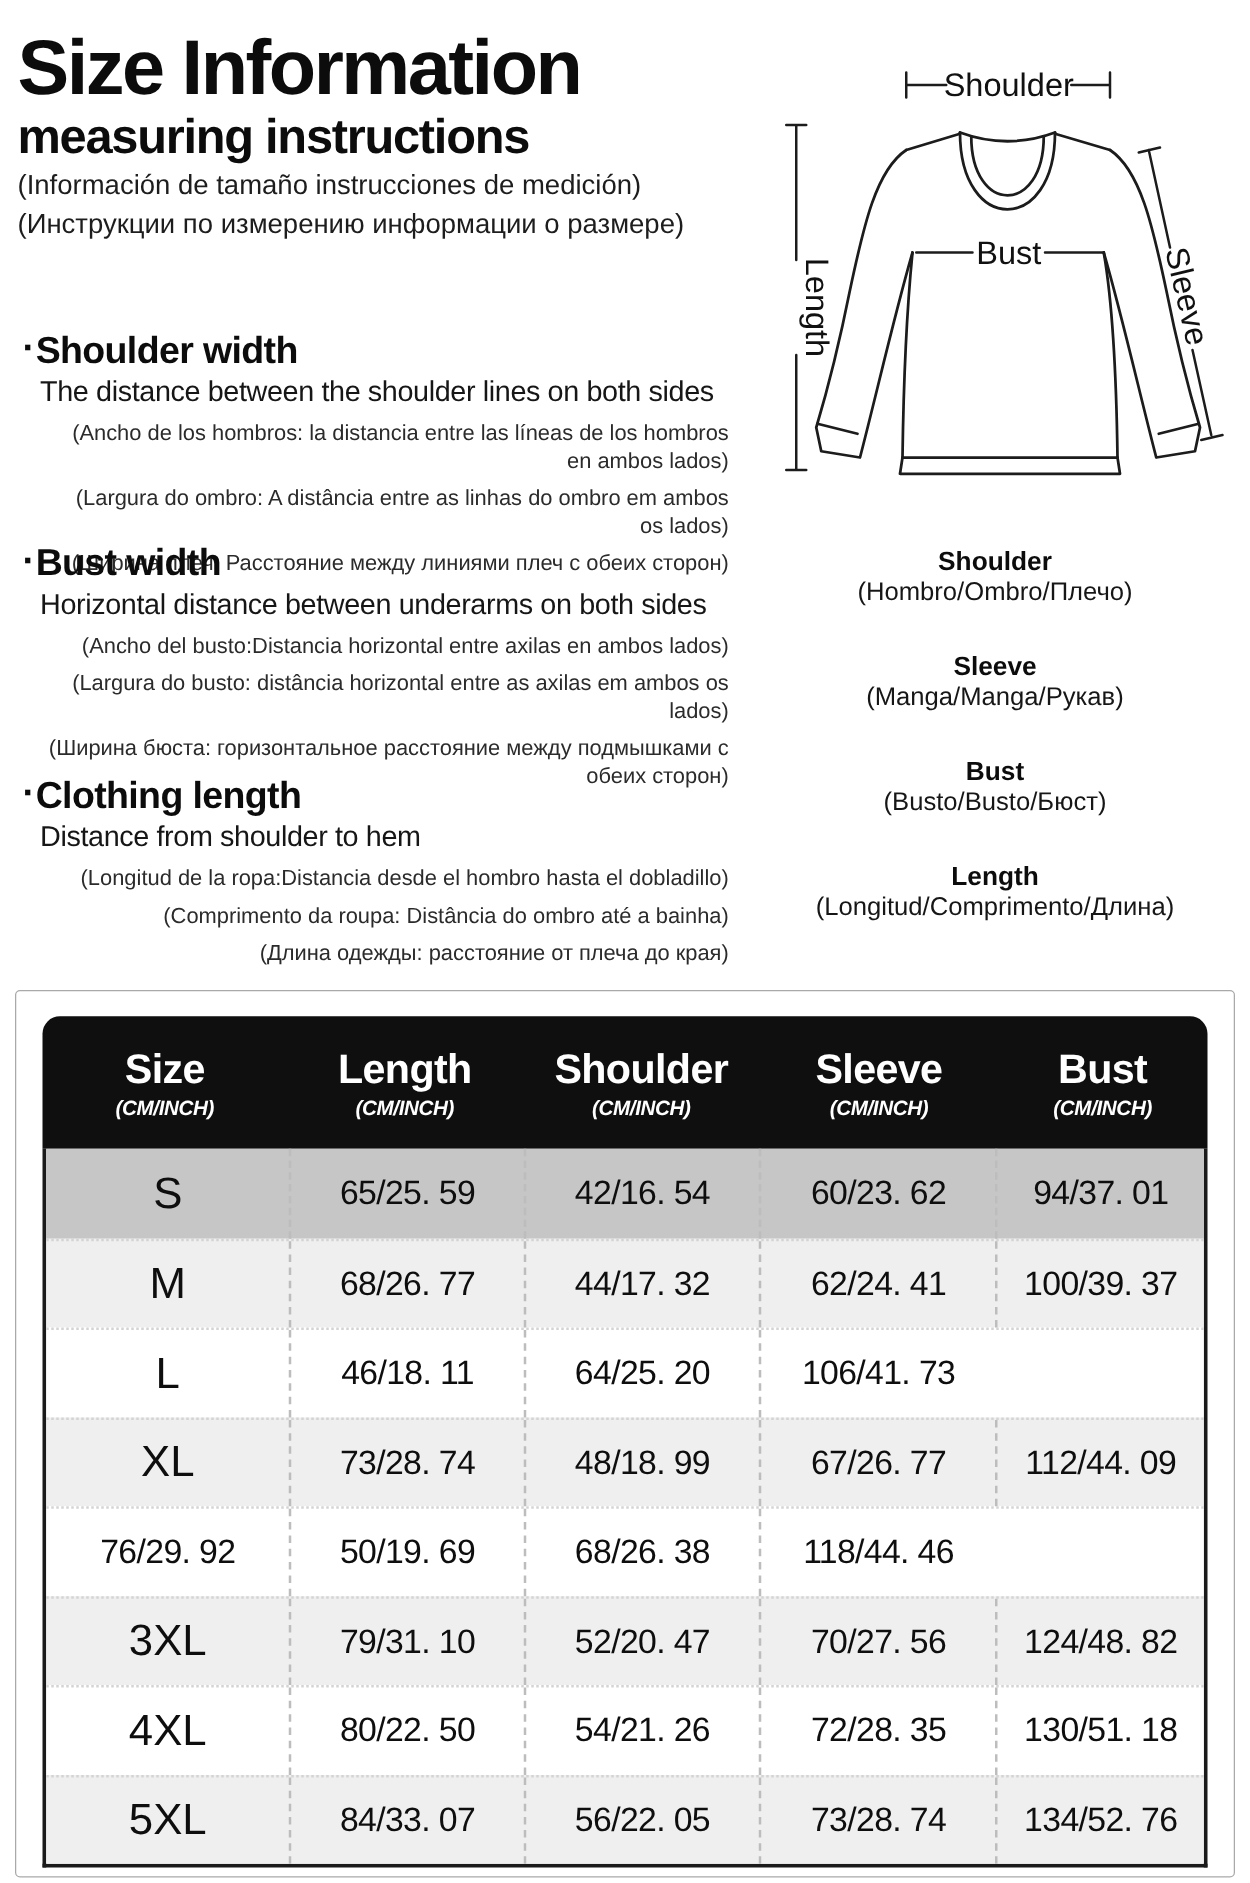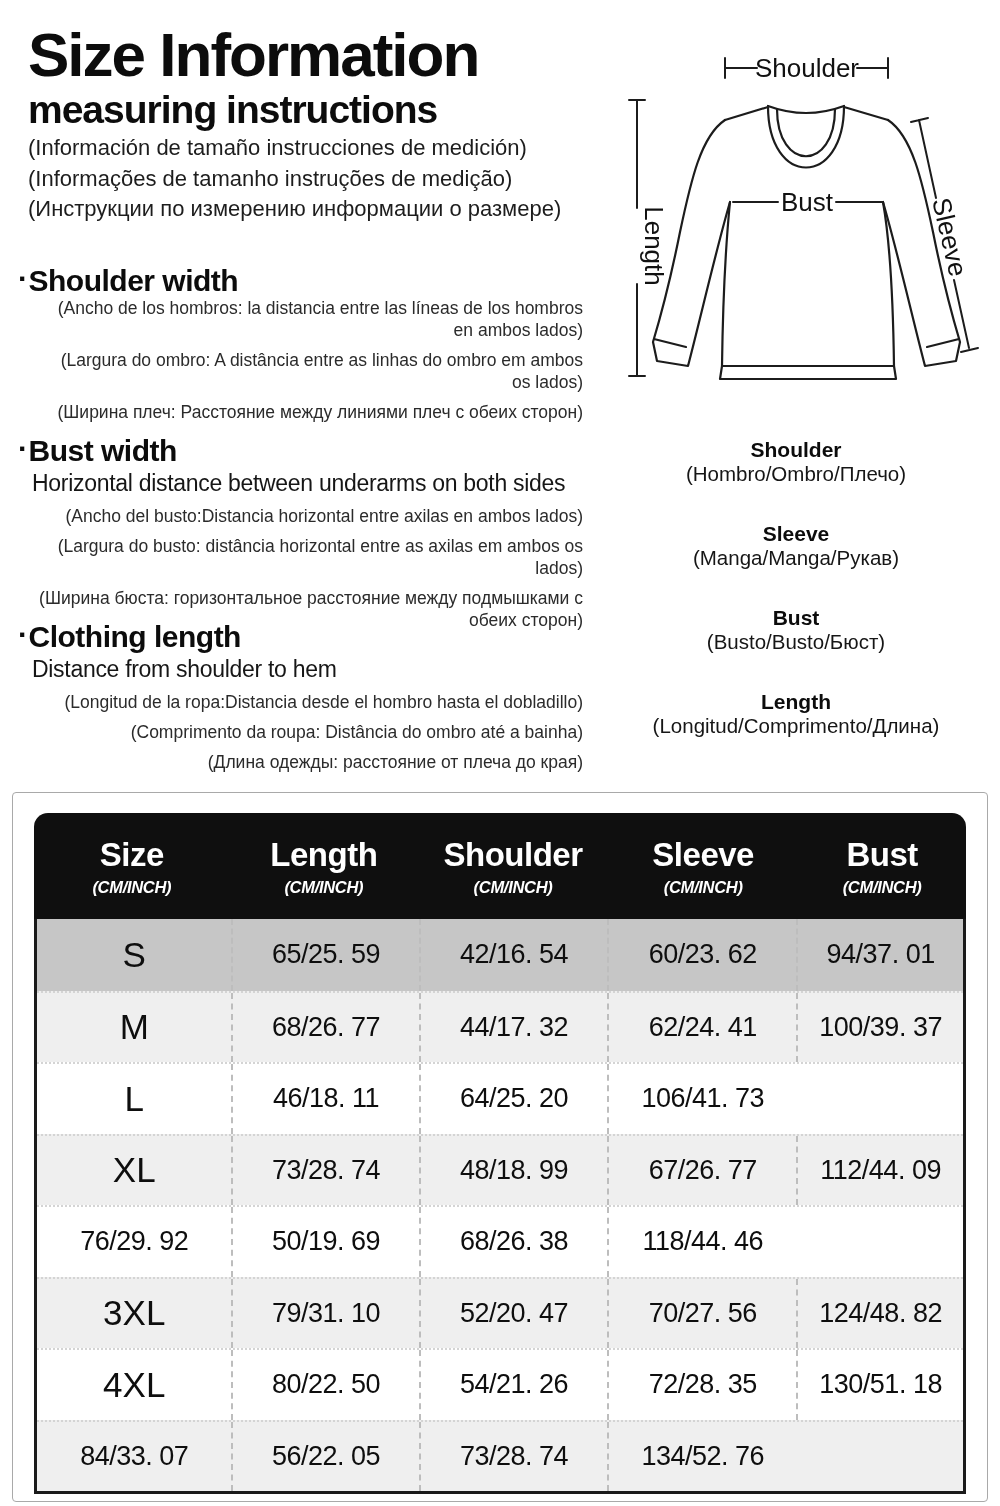--- a/index.html
+++ b/index.html
@@ -1,21 +1,21 @@
 <!DOCTYPE html>
 <html><head>
 <meta charset="utf-8">
 <style>
   * { margin:0; padding:0; box-sizing:border-box; }
   html,body { background:#ffffff; }
   body { font-family:"Liberation Sans","DejaVu Sans",sans-serif; color:#111; }
   .page { position:relative; width:1000px; height:1506px; background:#fff; overflow:hidden; }
 
   
-  .head-block { position:absolute; left:28px; top:22px; width:585px; }
+  .head-block { position:absolute; left:14px; top:22px; width:585px; }
   .main-title { font-size:62px; font-weight:700; letter-spacing:-2px; line-height:1.05; color:#0c0c0c; }
   .sub-title  { font-size:39px; font-weight:700; letter-spacing:-1px; line-height:1.1; margin-top:2px; color:#0c0c0c; }
   .head-trans { font-size:22px; line-height:1.3; color:#1d1d1d; margin-top:2px; }
 
   .section { position:absolute; left:18px; width:580px; }
   .sec-1 { top:262px; }
   .sec-2 { top:432px; }
   .sec-3 { top:618px; }
   .sec-title { font-size:30px; font-weight:700; color:#0c0c0c; letter-spacing:-0.5px; }
   .sec-title .bullet { font-size:30px; vertical-align:2px; margin-right:1px; }
@@ -55,26 +55,26 @@
 </style>
 </head>
 <body>
 
 <div class="page">
 
   <div class="head-block">
     <div class="main-title">Size Information</div>
     <div class="sub-title">measuring instructions</div>
     <div class="head-trans">(Información de tamaño instrucciones de medición)</div>
-    <div class="head-trans">(Informações de tamanho instruções de medição)</div>
     <div class="head-trans">(Инструкции по измерению информации о размере)</div>
   </div>
 
   <div class="section sec-1">
     <div class="sec-title"><span class="bullet">·</span><span>Shoulder width</span></div>
+    <div class="sec-desc">The distance between the shoulder lines on both sides</div>
     <div class="sec-trans">(Ancho de los hombros: la distancia entre las líneas de los hombros en ambos lados)</div>
     <div class="sec-trans">(Largura do ombro: A distância entre as linhas do ombro em ambos os lados)</div>
     <div class="sec-trans">(Ширина плеч: Расстояние между линиями плеч с обеих сторон)</div>
   </div>
 
   <div class="section sec-2">
     <div class="sec-title"><span class="bullet">·</span><span>Bust width</span></div>
     <div class="sec-desc">Horizontal distance between underarms on both sides</div>
     <div class="sec-trans">(Ancho del busto:Distancia horizontal entre axilas en ambos lados)</div>
     <div class="sec-trans">(Largura do busto: distância horizontal entre as axilas em ambos os lados)</div>
@@ -213,20 +213,21 @@
         <div class="td">124/48. 82</div>
       </div>
       <div class="t-row grid-cols row-plain">
         <div class="td td-size">4XL</div>
         <div class="td">80/22. 50</div>
         <div class="td">54/21. 26</div>
         <div class="td">72/28. 35</div>
         <div class="td">130/51. 18</div>
       </div>
       <div class="t-row grid-cols row-alt">
+        <div class="td td-size">5XL</div>
         <div class="td">84/33. 07</div>
         <div class="td">56/22. 05</div>
         <div class="td">73/28. 74</div>
         <div class="td">134/52. 76</div>
       </div>
     </div>
   </div>
 
 </div>
 

